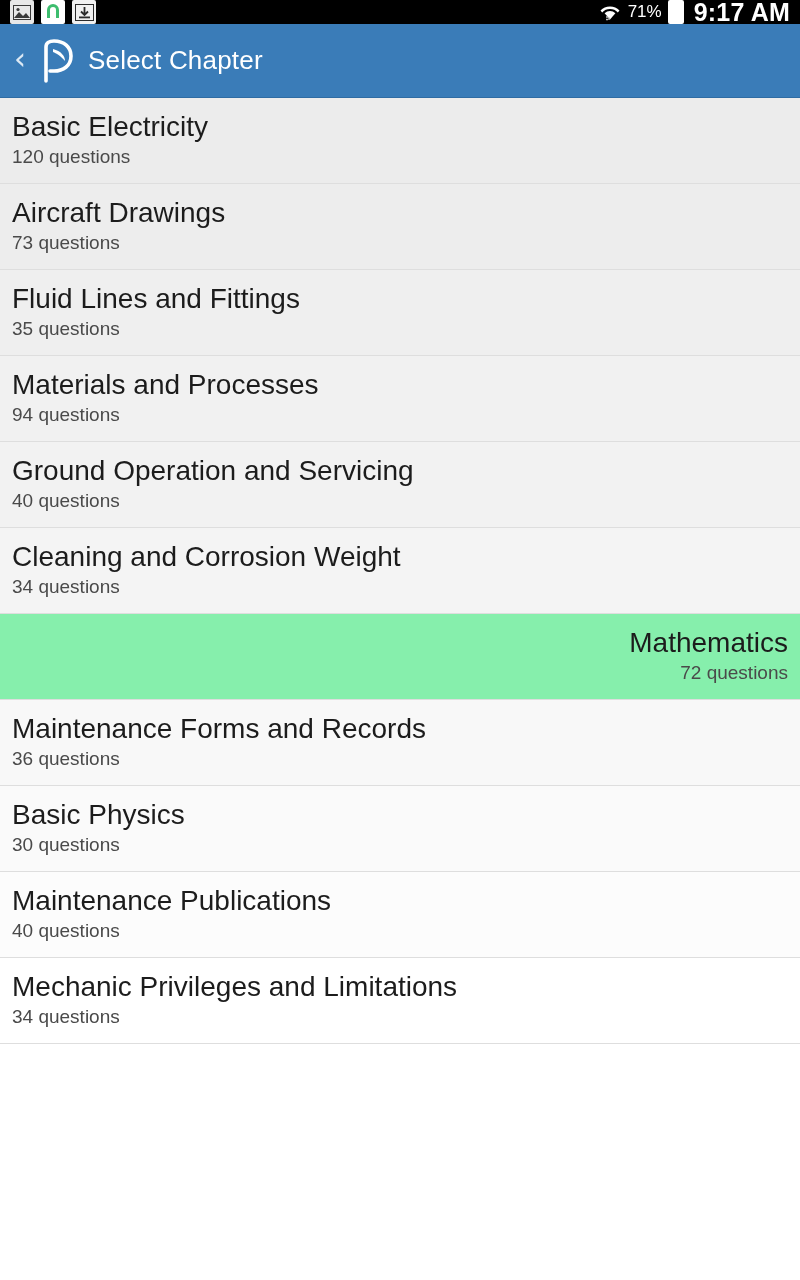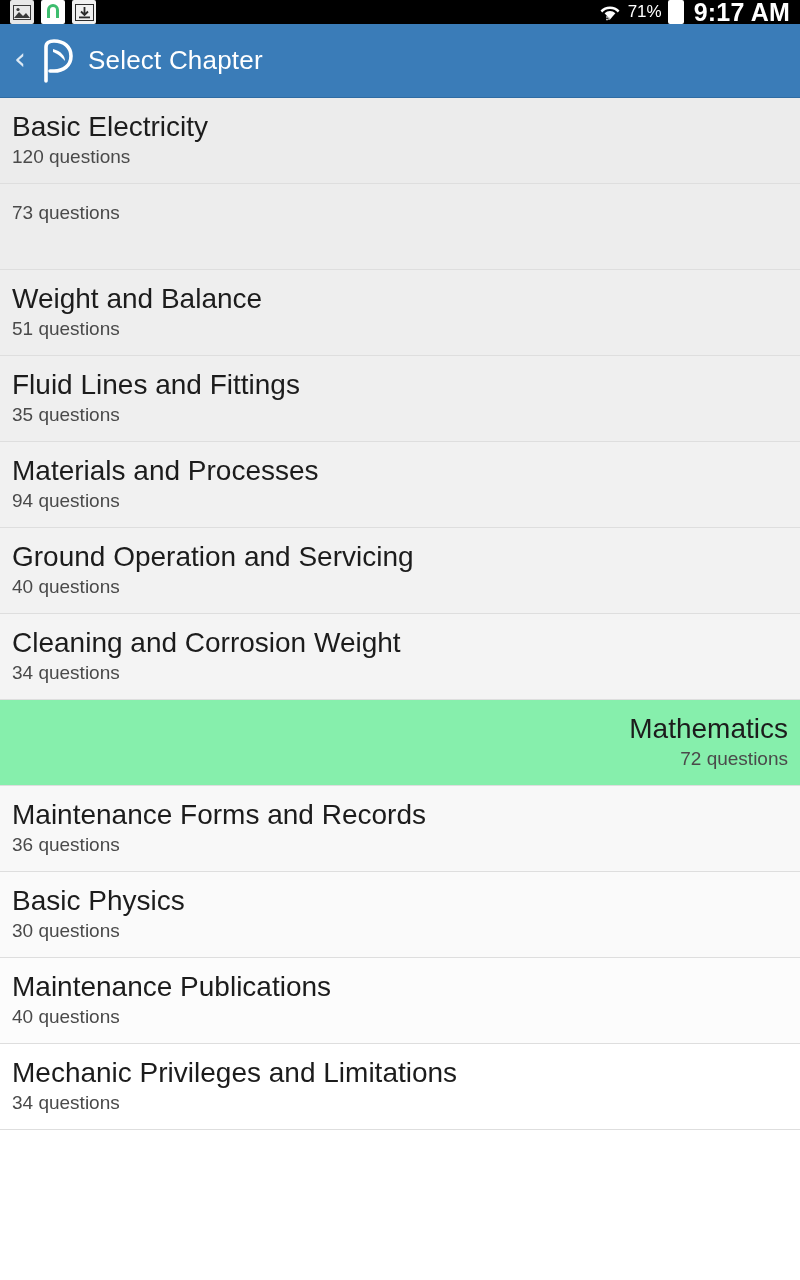--- a/index.html
+++ b/index.html
@@ -197,25 +197,22 @@
   </span>
   <span class="appbar-title">Select Chapter</span>
 </div>
 
 <div class="chapter-list">
   <div class="chapter-row" style="background:#ececec;">
     <div class="chapter-title">Basic Electricity</div>
     <div class="chapter-count">120 questions</div>
   </div>
   <div class="chapter-row" style="background:#ededed;">
+    <div class="chapter-title">Aircraft Drawings</div>
     <div class="chapter-count">73 questions</div>
-  </div>
-  <div class="chapter-row" style="background:#eeeeee;">
-    <div class="chapter-title">Weight and Balance</div>
-    <div class="chapter-count">51 questions</div>
   </div>
   <div class="chapter-row" style="background:#efefef;">
     <div class="chapter-title">Fluid Lines and Fittings</div>
     <div class="chapter-count">35 questions</div>
   </div>
   <div class="chapter-row" style="background:#f1f1f1;">
     <div class="chapter-title">Materials and Processes</div>
     <div class="chapter-count">94 questions</div>
   </div>
   <div class="chapter-row" style="background:#f2f2f2;">

